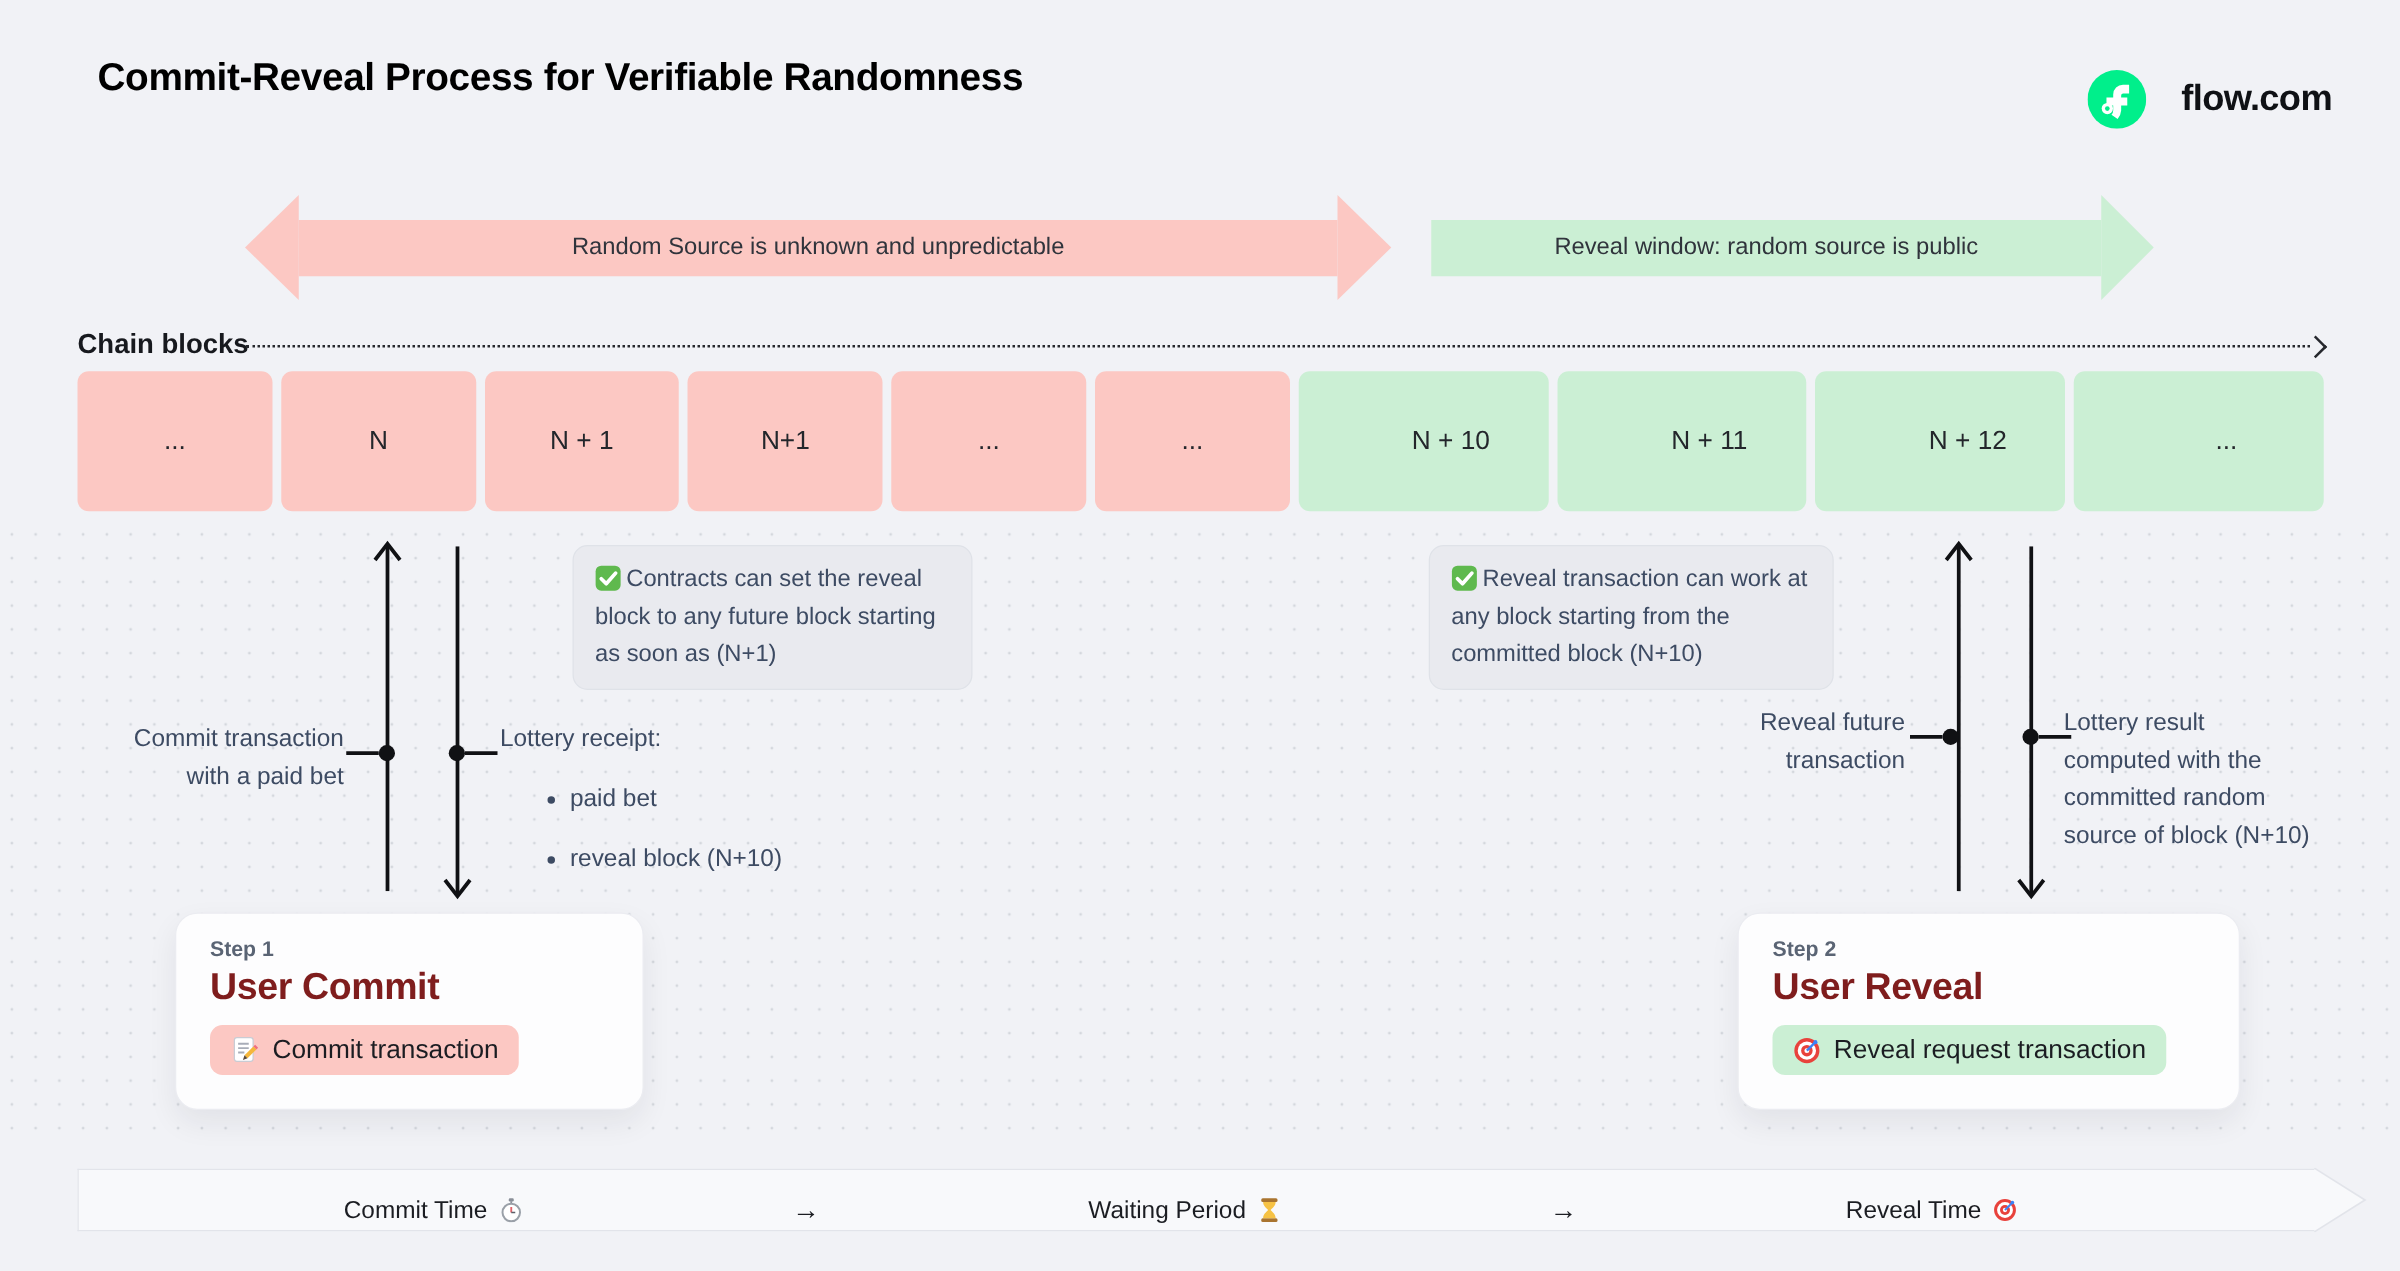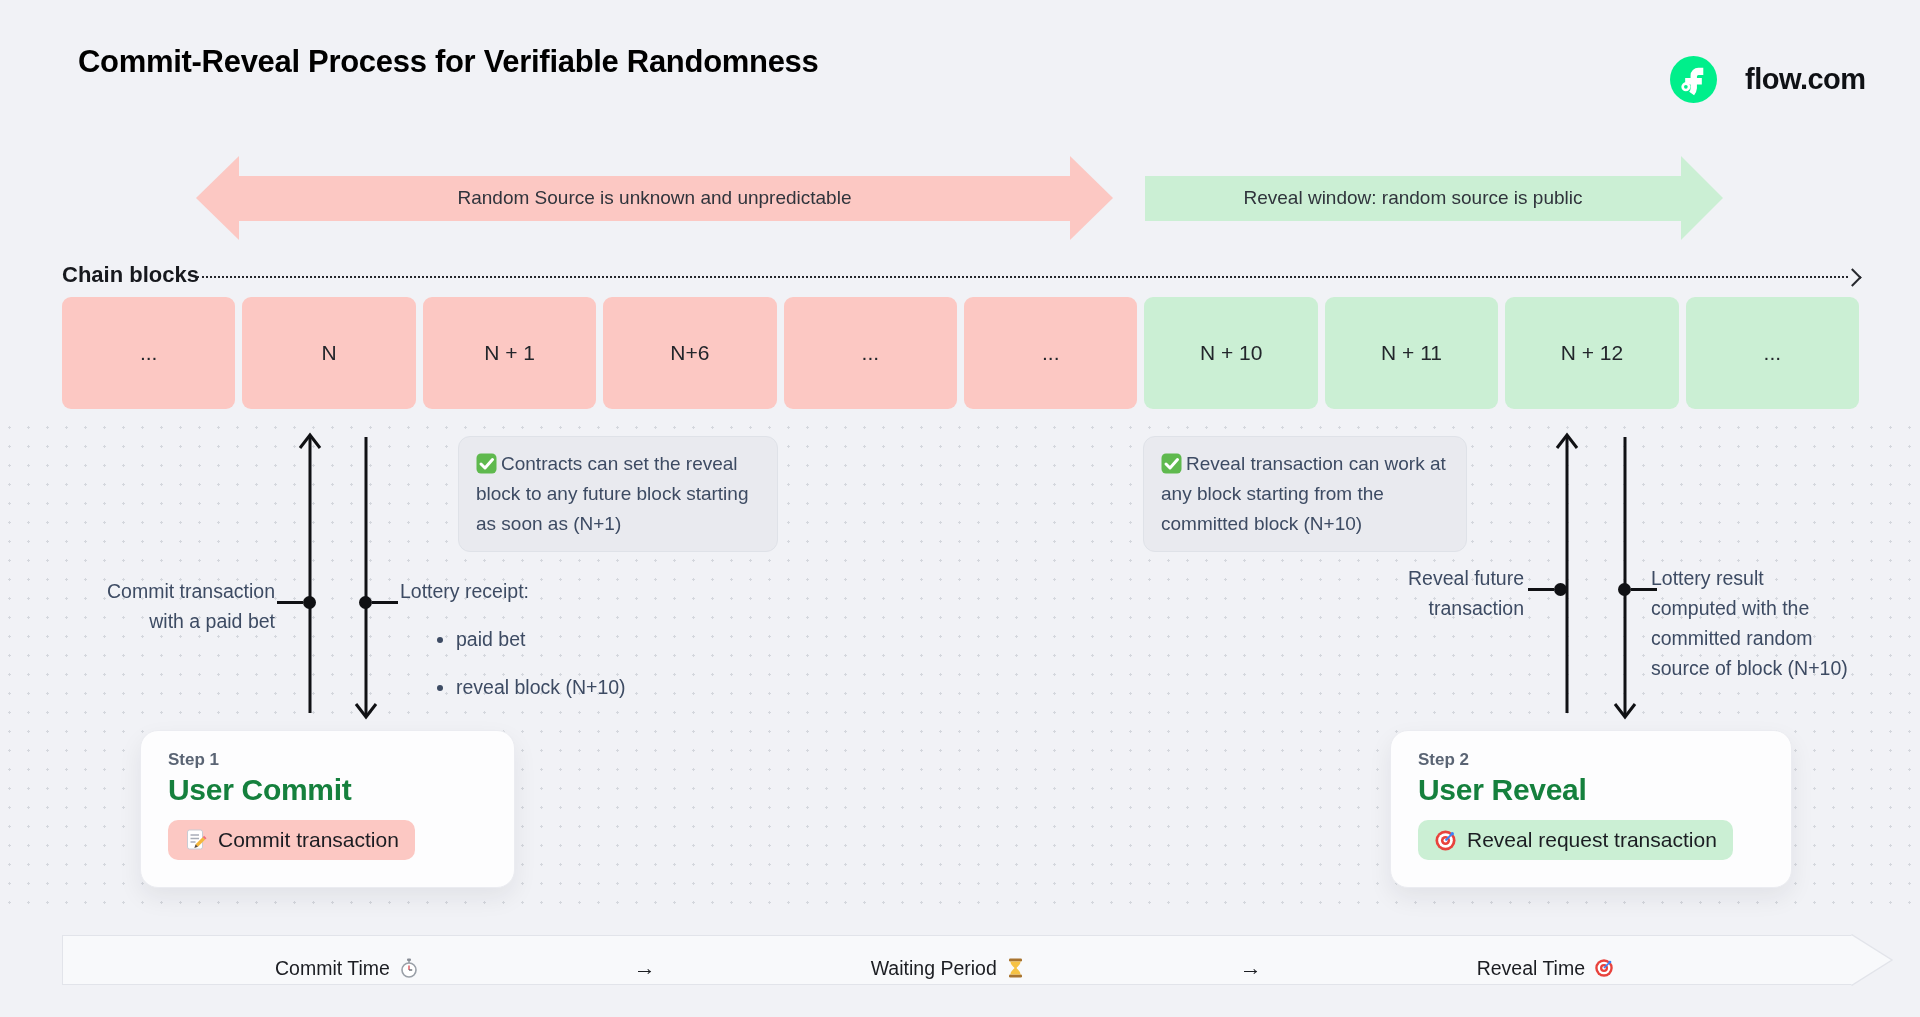--- a/index.html
+++ b/index.html
@@ -34,21 +34,21 @@
 
   
   .chain-label{left:62px;top:262px;font-size:22px;font-weight:700;color:#17191e;}
   .chain-dots{left:197px;top:276px;width:1651px;border-top:2.5px dotted #26282d;height:0;}
   .chain-chev{left:1846px;top:271px;width:11px;height:11px;border-top:2.5px solid #26282d;
               border-right:2.5px solid #26282d;transform:rotate(45deg);}
   .blocks{left:62px;top:297px;width:1797px;height:112px;display:flex;gap:7px;}
   .block{flex:1;border-radius:9px;display:flex;align-items:center;justify-content:center;
          font-size:21px;color:#23262b;}
   .block.commit{background:#fcc8c3;}
-  .block.reveal{background:#cbefd4;}
+  .block.reveal{background:#cbefd4;padding-left:44px;}
 
   
   .varrow{position:absolute;}
   .cdot{position:absolute;width:13px;height:13px;border-radius:50%;background:#101114;}
   .tick{position:absolute;width:26px;height:2.5px;background:#101114;}
 
   
   .ann{font-size:19.5px;line-height:30px;color:#3d4b63;}
   .ann.right{text-align:right;}
   .receipt ul{margin:0;padding-left:38px;}
@@ -56,21 +56,21 @@
 
   
   .note{background:#e9eaef;border:1px solid #dfe2e8;border-radius:12px;
         padding:12px 17px;font-size:19px;line-height:30px;color:#3d4b63;box-sizing:border-box;}
   .note svg{vertical-align:-4px;margin-right:4px;}
 
   
   .card{background:#fdfdfe;border:1px solid #ebecf1;border-radius:18px;
         box-shadow:0 10px 24px rgba(24,28,45,0.07);padding:19px 27px;box-sizing:border-box;}
   .step-label{font-size:17px;font-weight:700;color:#5a6474;}
-  .step-title{font-size:30px;font-weight:800;color:#15803d;margin-top:3px;letter-spacing:-0.3px;}
+  .step-title{font-size:30px;font-weight:800;color:#7f1d1d;margin-top:3px;letter-spacing:-0.3px;}
   .pill{display:inline-flex;align-items:center;gap:10px;margin-top:13px;border-radius:10px;
         padding:8px 16px;font-size:21px;color:#1b1d22;}
   .pill.pink{background:#fcc8c3;}
   .pill.green{background:#cbefd4;}
 
   
   .tbar{left:62px;top:935px;width:1790px;height:50px;background:#f8f9fb;
         border:1px solid #e2e4ea;border-right:none;display:flex;align-items:center;
         justify-content:space-between;padding:16px 238px 0 212px;box-sizing:border-box;}
   .titem{display:flex;align-items:center;gap:9px;font-size:19.5px;color:#1b1d22;}
@@ -111,21 +111,21 @@
     <div class="hr"></div>
   </div>
 
   <div class="abs chain-label">Chain blocks</div>
   <div class="abs chain-dots"></div>
   <div class="abs chain-chev"></div>
   <div class="abs blocks">
       <div class="block commit">...</div>
       <div class="block commit">N</div>
       <div class="block commit">N + 1</div>
-      <div class="block commit">N+6</div>
+      <div class="block commit">N+1</div>
       <div class="block commit">...</div>
       <div class="block commit">...</div>
       <div class="block reveal">N + 10</div>
       <div class="block reveal">N + 11</div>
       <div class="block reveal">N + 12</div>
       <div class="block reveal">...</div>
     </div>
 
   <svg class="varrow" style="left:298px;top:432px;" width="24" height="281">
     <line x1="12" y1="5" x2="12" y2="281" stroke="#101114" stroke-width="3"></line>

